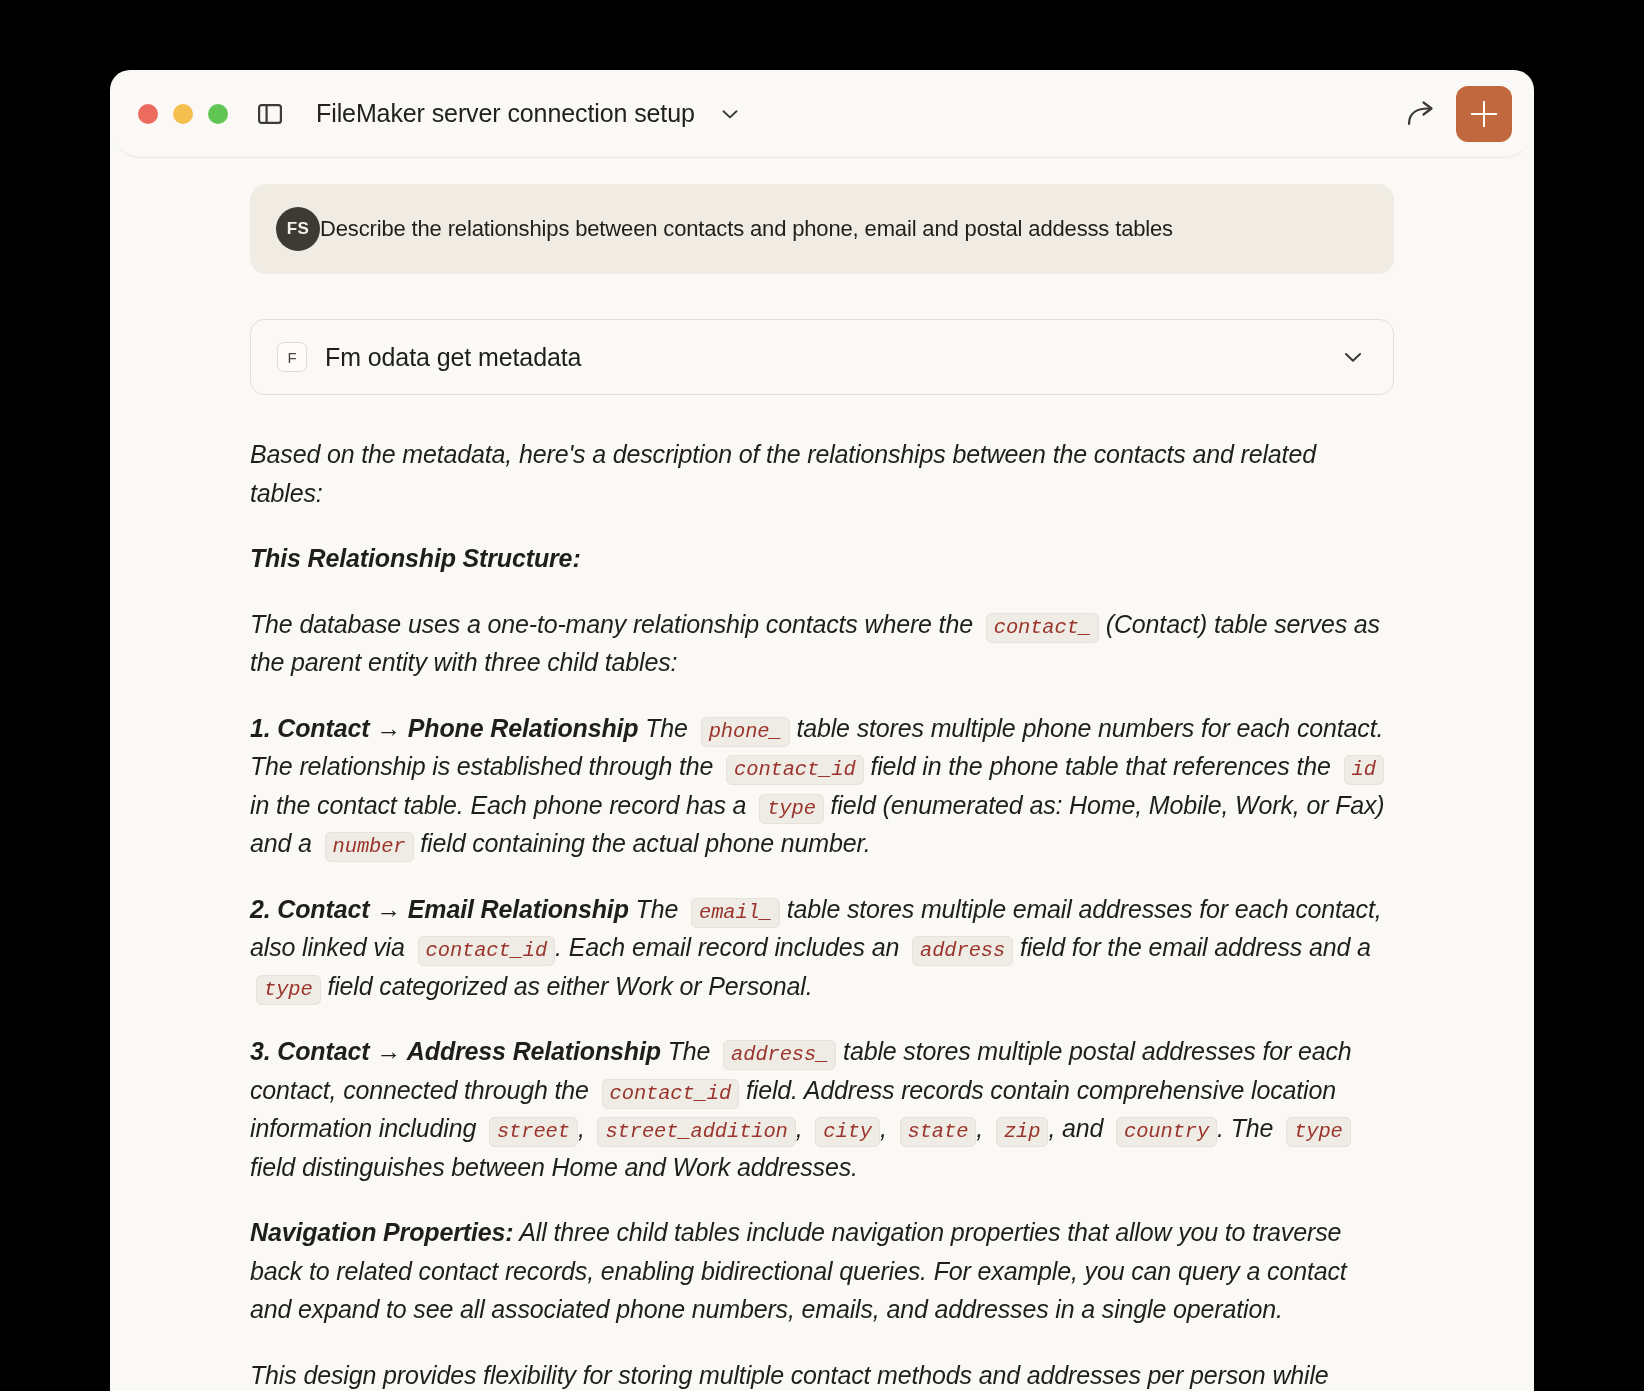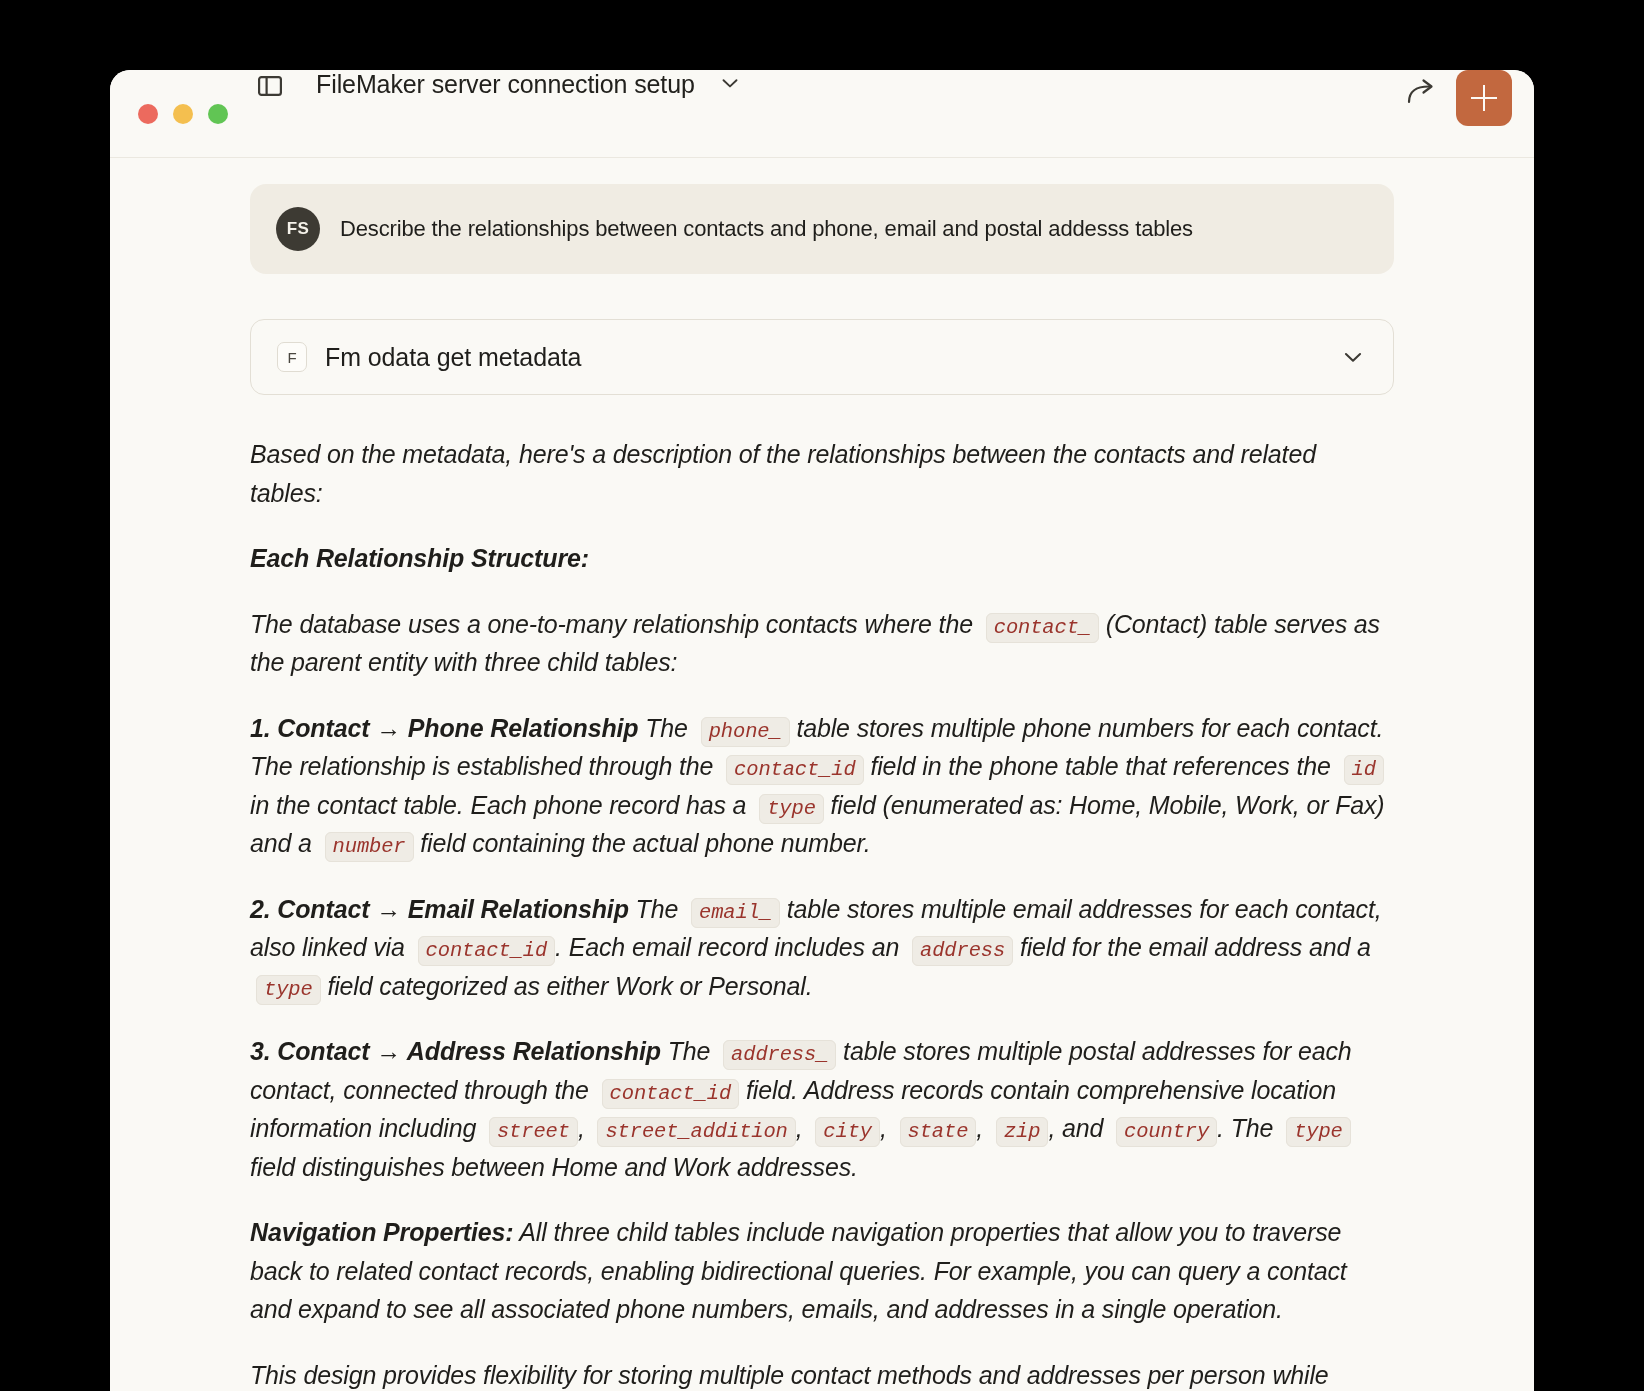--- a/index.html
+++ b/index.html
@@ -23,23 +23,25 @@
     overflow: hidden;
     display: flex;
     flex-direction: column;
   }
 
   
   .titlebar {
     height: 88px;
     flex: 0 0 88px;
     display: flex;
+    align-items: center;
     padding: 0 22px 0 28px;
     border-bottom: 1px solid #ebe8e0;
     background: #faf9f5;
+    border-radius: 31px;
   }
 
   .traffic-lights {
     display: flex;
     align-items: center;
     gap: 15px;
   }
   .tl {
     width: 20px; height: 20px;
     border-radius: 50%;
@@ -112,21 +114,20 @@
     margin: 0 auto;
   }
 
   
   .user-message {
     background: #f0ece3;
     border-radius: 16px;
     padding: 23px 30px 23px 26px;
     display: flex;
     align-items: center;
-    gap: 20px;
     margin-bottom: 45px;
   }
   .avatar {
     flex: 0 0 auto;
     width: 44px; height: 44px;
     border-radius: 50%;
     background: #3d3a33;
     color: #f5f2ea;
     font-size: 17px;
     font-weight: bold;
@@ -263,21 +264,21 @@
         </div>
       </div>
 
       <div class="assistant-body">
 
         <p>
           <span>Based on the metadata, here's a description of the relationships between the contacts and related tables:</span>
         </p>
 
         <p>
-          <strong>Each Relationship Structure:</strong>
+          <strong>This Relationship Structure:</strong>
         </p>
 
         <p><span>The database uses a one-to-many relationship contacts where the </span><code class="inline">contact_</code><span> (Contact) table serves as the parent entity with three child tables:</span></p>
 
         <p><strong>1. Contact → Phone Relationship</strong><span> The </span><code class="inline">phone_</code><span> table stores multiple phone numbers for each contact. The relationship is established through the </span><code class="inline">contact_id</code><span> field in the phone table that references the </span><code class="inline">id</code><span> in the contact table. Each phone record has a </span><code class="inline">type</code><span> field (enumerated as: Home, Mobile, Work, or Fax) and a </span><code class="inline">number</code><span> field containing the actual phone number.</span></p>
 
         <p><strong>2. Contact → Email Relationship</strong><span> The </span><code class="inline">email_</code><span> table stores multiple email addresses for each contact, also linked via </span><code class="inline">contact_id</code><span>. Each email record includes an </span><code class="inline">address</code><span> field for the email address and a </span><code class="inline">type</code><span> field categorized as either Work or Personal.</span></p>
 
         <p><strong>3. Contact → Address Relationship</strong><span> The </span><code class="inline">address_</code><span> table stores multiple postal addresses for each contact, connected through the </span><code class="inline">contact_id</code><span> field. Address records contain comprehensive location information including </span><code class="inline">street</code><span>, </span><code class="inline">street_addition</code><span>, </span><code class="inline">city</code><span>, </span><code class="inline">state</code><span>, </span><code class="inline">zip</code><span>, and </span><code class="inline">country</code><span>. The </span><code class="inline">type</code><span> field distinguishes between Home and Work addresses.</span></p>
 

